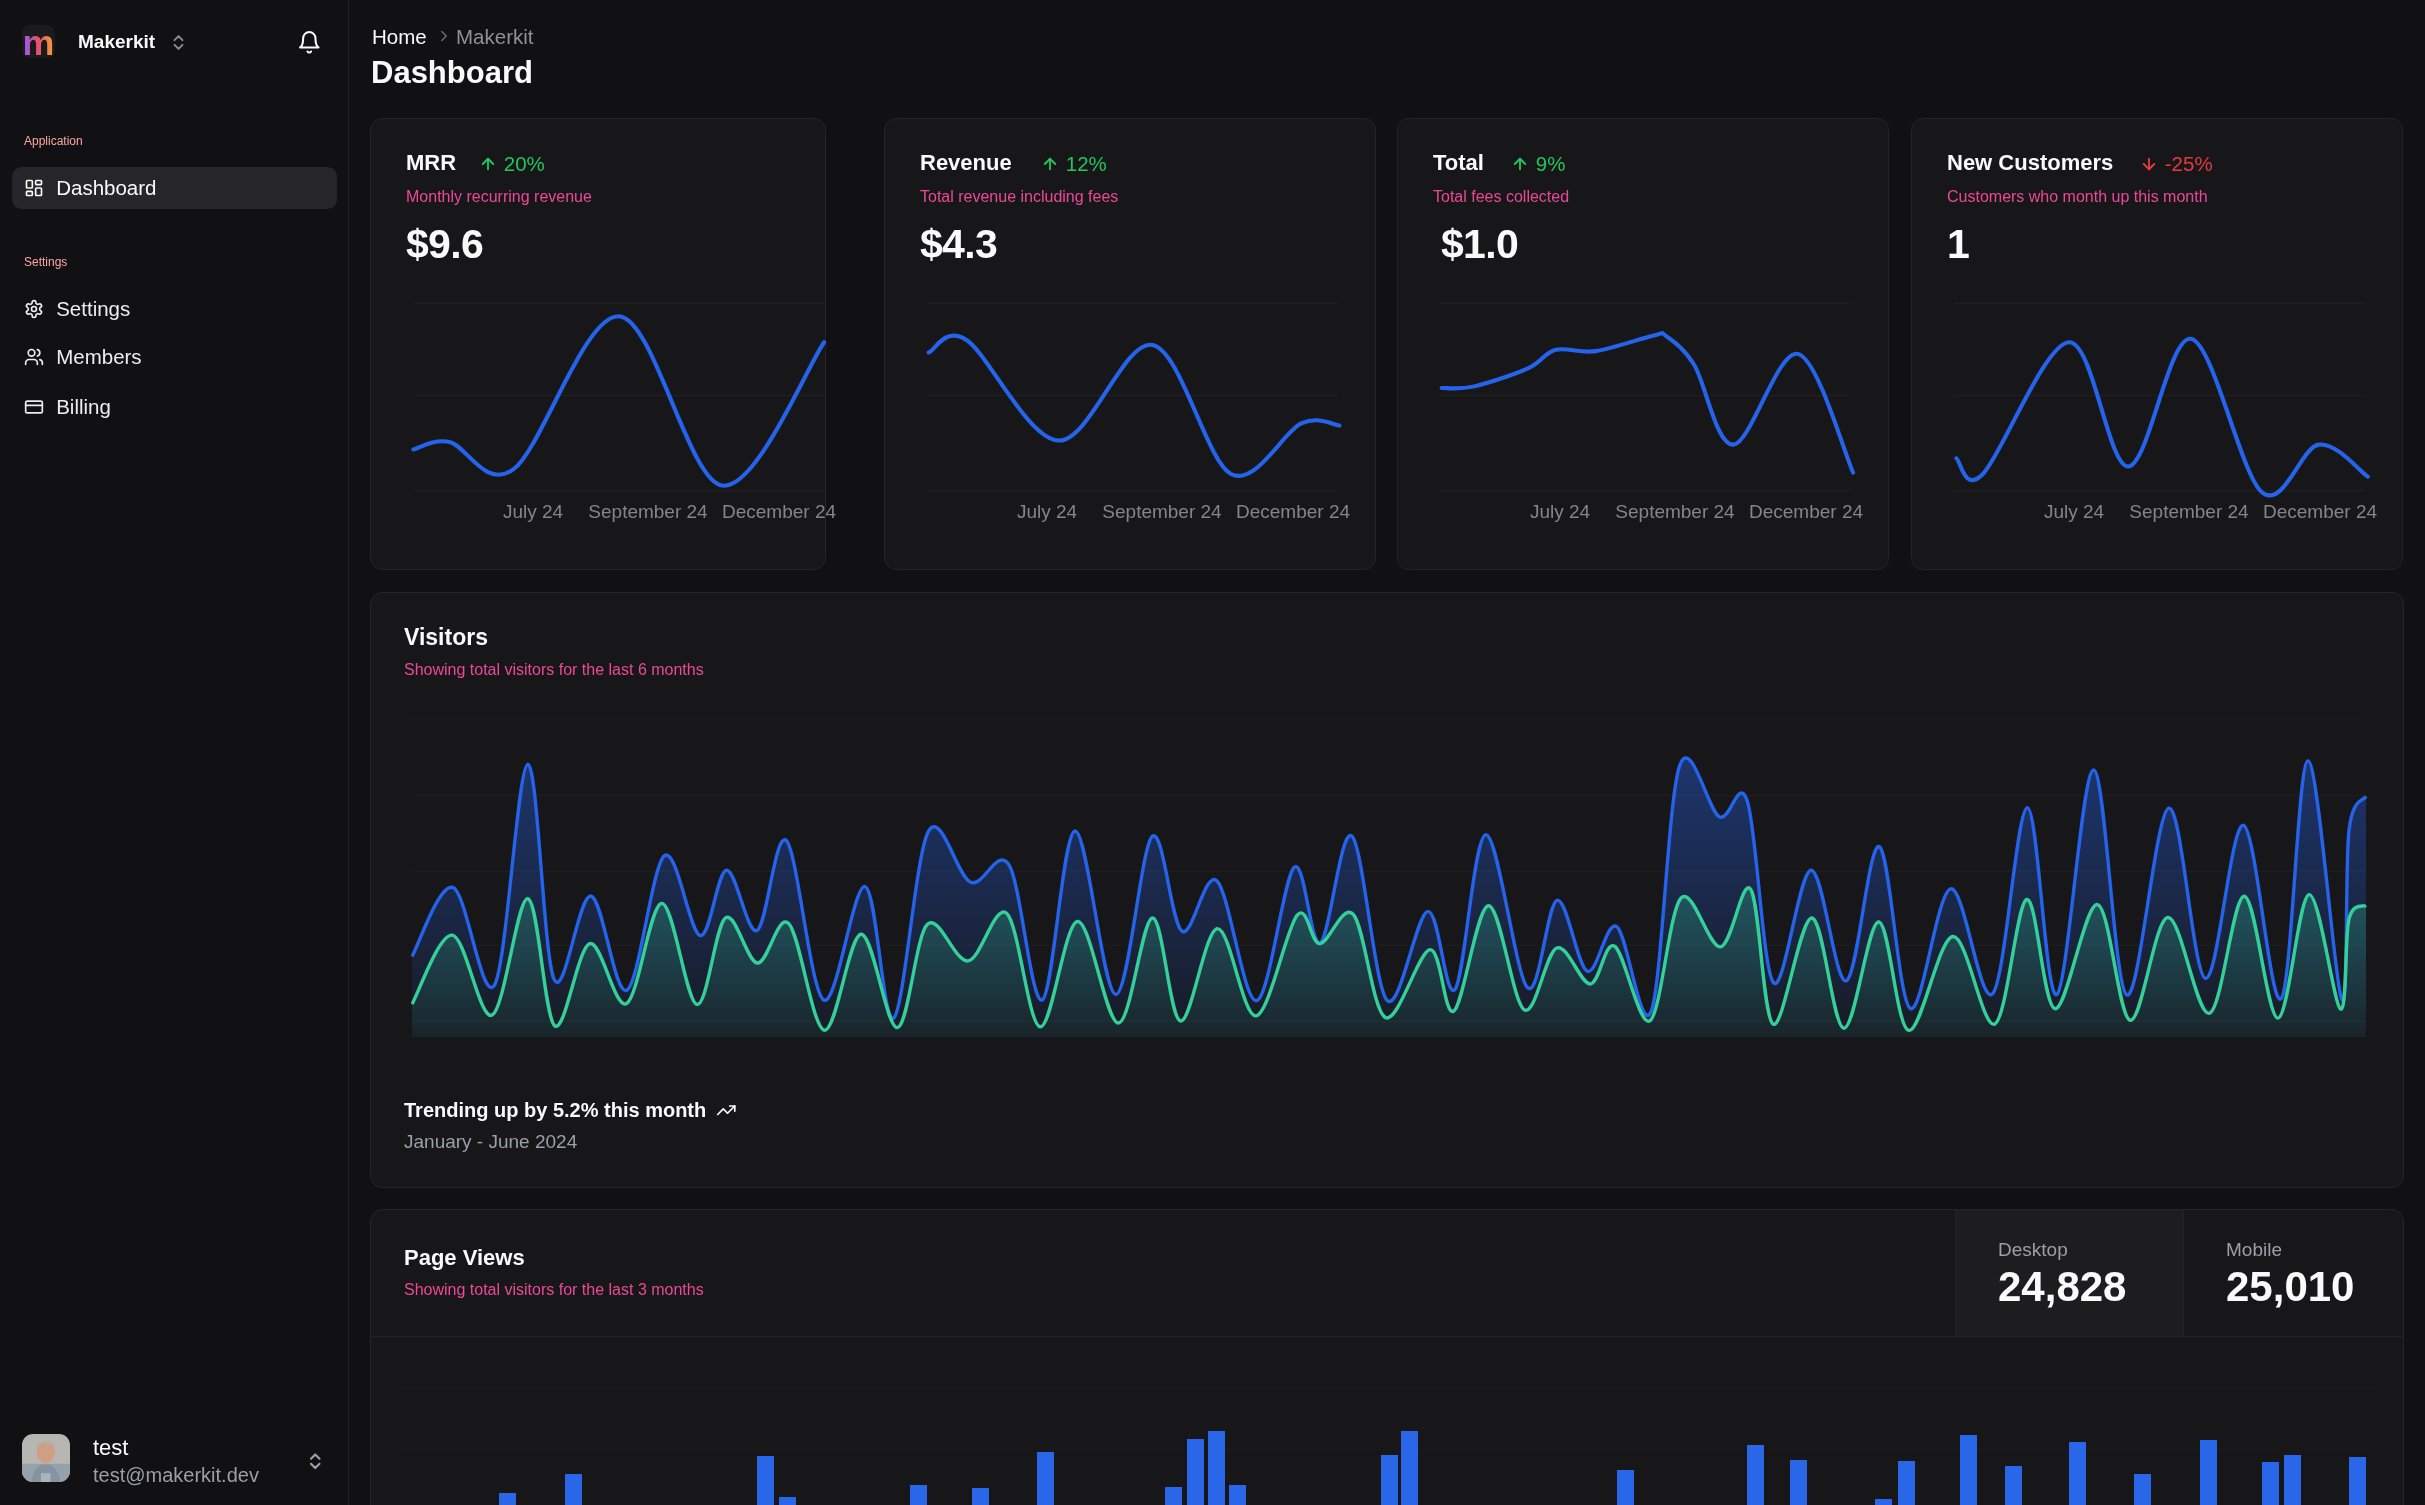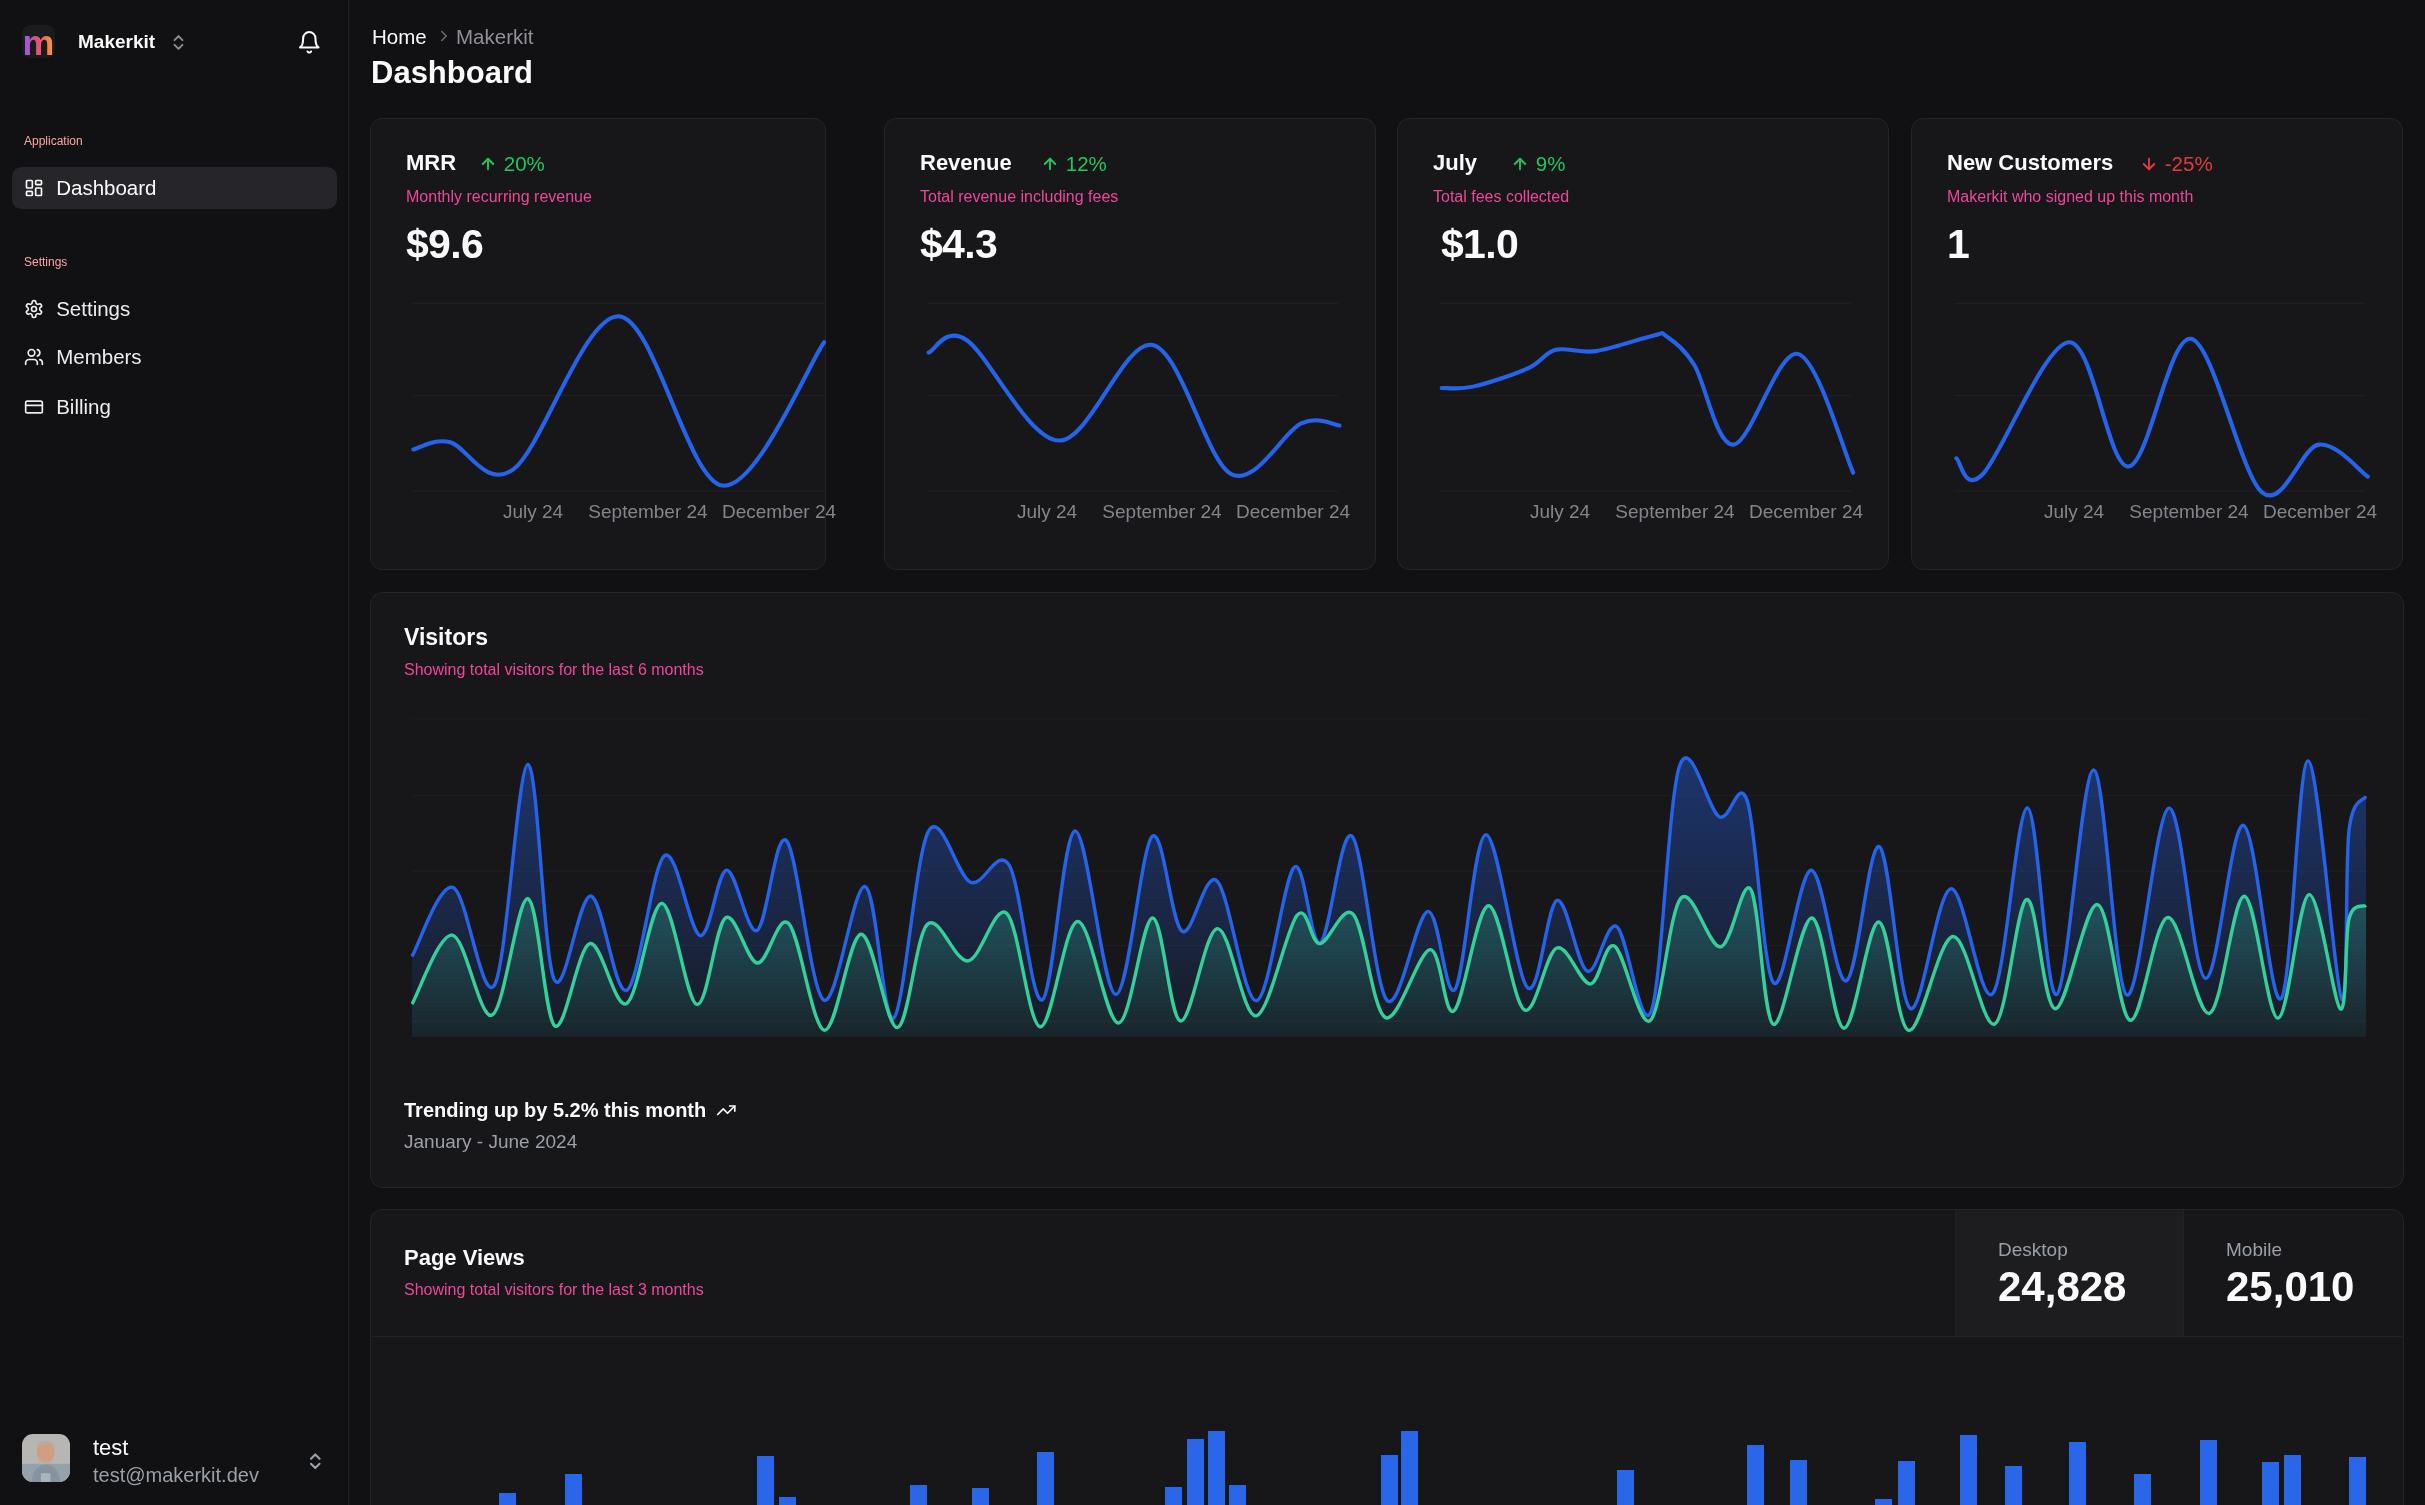--- a/index.html
+++ b/index.html
@@ -149,21 +149,21 @@
   <div class="xlab" style="left:408px; top:382px;">December 24</div>
 </div>
 
 <div class="card" style="left:1397px; top:118px; width:492px; height:452px;">
   <svg class="cardchart" width="492" height="452" viewBox="0 0 721 662">
       <line x1="61" y1="270" x2="664" y2="270" stroke="#1f1f23" stroke-width="2"></line>
       <line x1="61" y1="405" x2="664" y2="405" stroke="#1f1f23" stroke-width="2"></line>
       <line x1="61" y1="545" x2="664" y2="545" stroke="#1f1f23" stroke-width="2"></line>
       <path d="M64.0,394.0C71.7,393.7 88.8,396.8 110.0,392.0C131.2,387.2 170.8,374.0 191.0,365.0C211.2,356.0 214.5,342.2 231.0,338.0C247.5,333.8 266.0,343.5 290.0,340.0C314.0,336.5 357.8,320.7 375.0,317.0C392.2,313.3 383.2,310.8 393.0,318.0C402.8,325.2 417.5,333.5 434.0,360.0C450.5,386.5 466.7,479.7 492.0,477.0C517.3,474.3 556.8,337.2 586.0,344.0C615.2,350.8 653.5,489.0 667.0,518.0" fill="none" stroke="#2563eb" stroke-width="6" stroke-linecap="round" stroke-linejoin="round"></path>
     </svg>
-  <div class="ctitle" style="left:35px; top:31px;">July</div>
+  <div class="ctitle" style="left:35px; top:31px;">Total</div>
   <div class="badge " style="left:113px; top:33px;">
       <svg style="" width="18" height="18" viewBox="0 0 24 24" fill="none" stroke="#22c55e" stroke-width="2.5" stroke-linecap="round" stroke-linejoin="round">
         <path d="M12 19V5"></path>
         <path d="m5 12 7-7 7 7"></path>
       </svg>
       <span>9%</span>
     </div>
   <div class="csub" style="left:35px; top:69px;">Total fees collected</div>
   <div class="cval" style="left:35px; top:102px;margin-left:8px;">$1.0</div>
   <div class="xlab" style="left:162px; top:382px;">July 24</div>
@@ -179,21 +179,21 @@
       <path d="M65.0,497.0C71.5,500.8 76.5,548.3 104.0,520.0C131.5,491.7 194.5,328.8 230.0,327.0C265.5,325.2 287.2,509.8 317.0,509.0C346.8,508.2 376.3,315.7 409.0,322.0C441.7,328.3 481.8,521.2 513.0,547.0C544.2,572.8 570.2,480.8 596.0,477.0C621.8,473.2 656.0,516.2 668.0,524.0" fill="none" stroke="#2563eb" stroke-width="6" stroke-linecap="round" stroke-linejoin="round"></path>
     </svg>
   <div class="ctitle" style="left:35px; top:31px;">New Customers</div>
   <div class="badge red" style="left:228px; top:33px;">
       <svg style="" width="18" height="18" viewBox="0 0 24 24" fill="none" stroke="#e23b3f" stroke-width="2.5" stroke-linecap="round" stroke-linejoin="round">
         <path d="M12 5v14"></path>
         <path d="m19 12-7 7-7-7"></path>
       </svg>
       <span>-25%</span>
     </div>
-  <div class="csub" style="left:35px; top:69px;">Makerkit who signed up this month</div>
+  <div class="csub" style="left:35px; top:69px;">Customers who month up this month</div>
   <div class="cval" style="left:35px; top:102px;">1</div>
   <div class="xlab" style="left:162px; top:382px;">July 24</div>
   <div class="xlab" style="left:277px; top:382px;">September 24</div>
   <div class="xlab" style="left:408px; top:382px;">December 24</div>
 </div>
 
 <div class="card" style="left:370px; top:592px; width:2034px; height:596px;">
   <div class="ctitle" style="left:33px; top:31px; font-size:23px;">Visitors</div>
   <div class="csub" style="left:33px; top:68px;">Showing total visitors for the last 6 months</div>
   <svg style="position:absolute; left:40px; top:118px;" width="1956" height="330" viewBox="0 0 2866 484">

